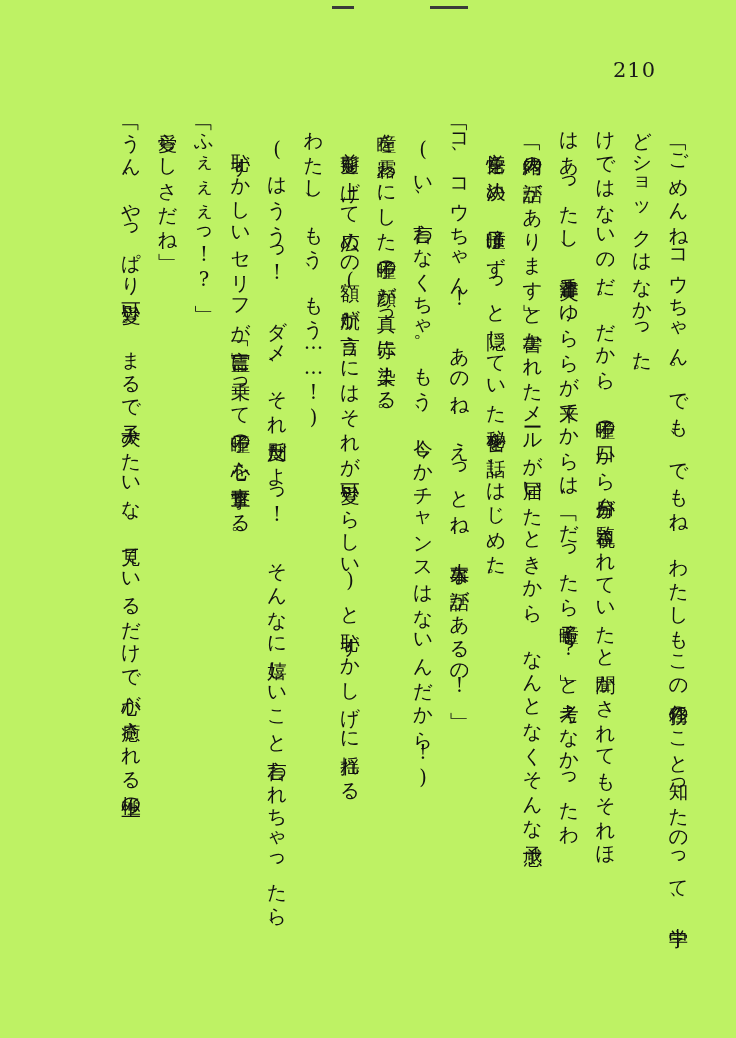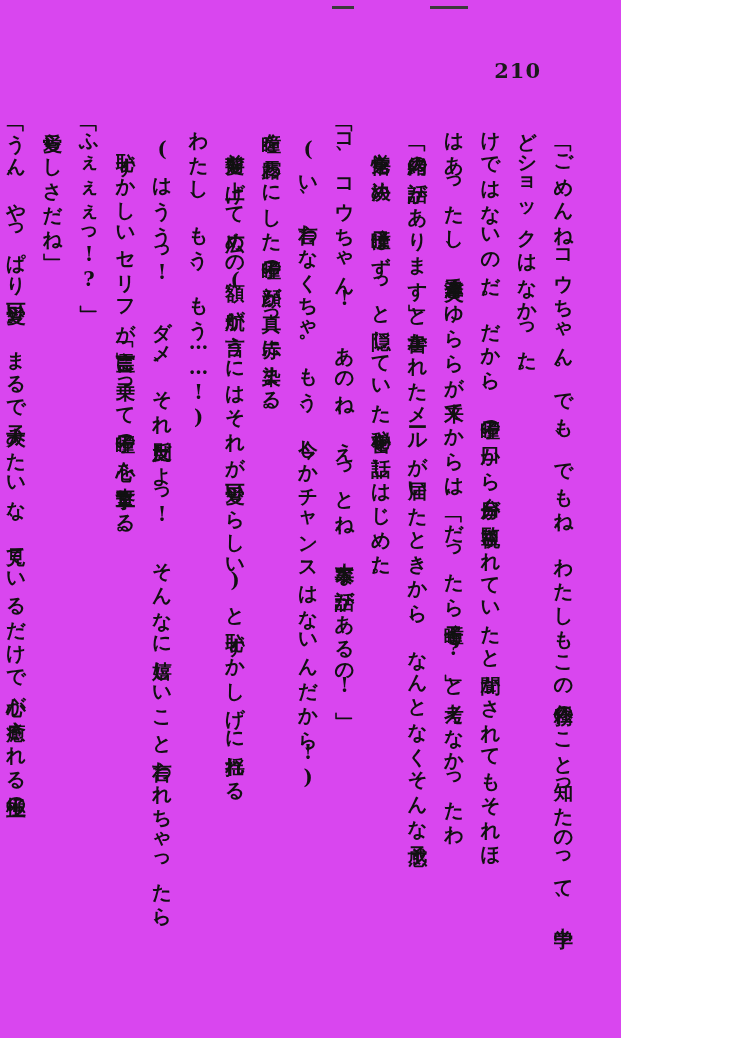--- a/index.html
+++ b/index.html
@@ -6,25 +6,24 @@
     margin: 0;
     padding: 0;
     background: #ffffff;
   }
   body {
     font-family: "DejaVu Serif", "Liberation Serif", serif;
     color: #111111;
   }
   #page {
     position: relative;
-    width: 621px;
+    width: 736px;
     height: 1038px;
-    background: #d946ef;
+    background: #bef264;
     overflow: hidden;
-    font-weight: bold;
   }
 
   
   .crop-mark {
     position: absolute;
     background: #3a3a3a;
     height: 3px;
   }
   .crop-a { left: 332px; top: 6px; width: 22px; }
   .crop-b { left: 430px; top: 6px; width: 38px; }

